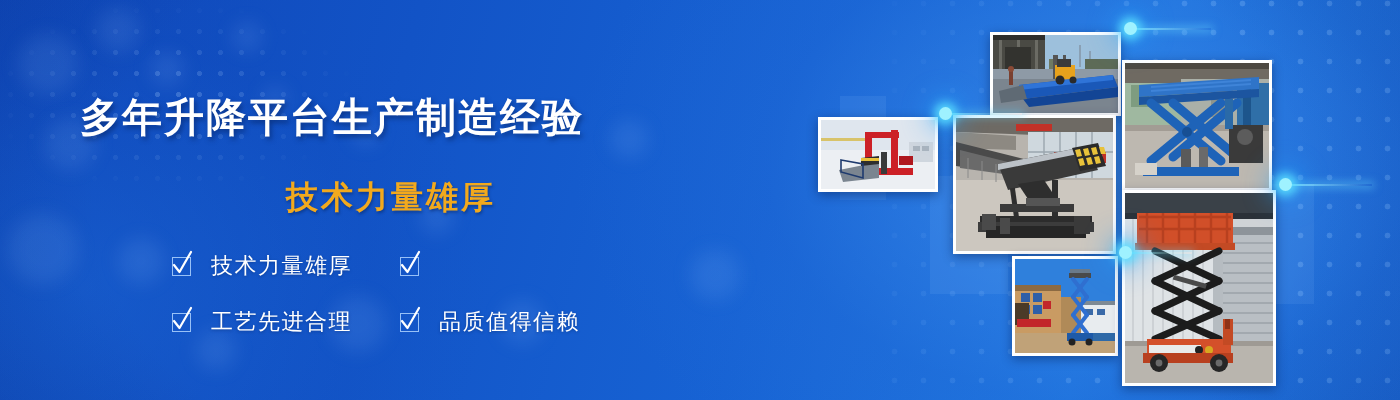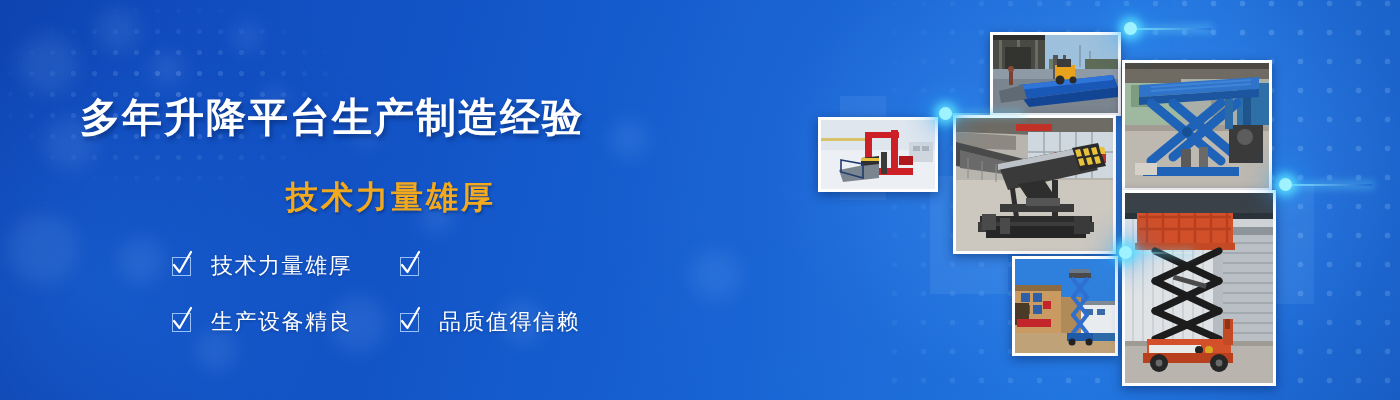--- a/index.html
+++ b/index.html
@@ -193,21 +193,21 @@
           </svg>
       </span>
     </div>
     <div class="feature">
       <span class="chk">
         <span class="box"></span>
         <svg width="22" height="26" viewBox="0 0 22 26">
             <path d="M3 14 L8.5 21 L20 1" fill="none" stroke="#ffffff" stroke-width="2.2" stroke-linecap="round" stroke-linejoin="round"></path>
           </svg>
       </span>
-      <span class="label">生产设备精良</span>
+      <span class="label">工艺先进合理</span>
     </div>
     <div class="feature">
       <span class="chk">
         <span class="box"></span>
         <svg width="22" height="26" viewBox="0 0 22 26">
             <path d="M3 14 L8.5 21 L20 1" fill="none" stroke="#ffffff" stroke-width="2.2" stroke-linecap="round" stroke-linejoin="round"></path>
           </svg>
       </span>
       <span class="label">品质值得信赖</span>
     </div>

